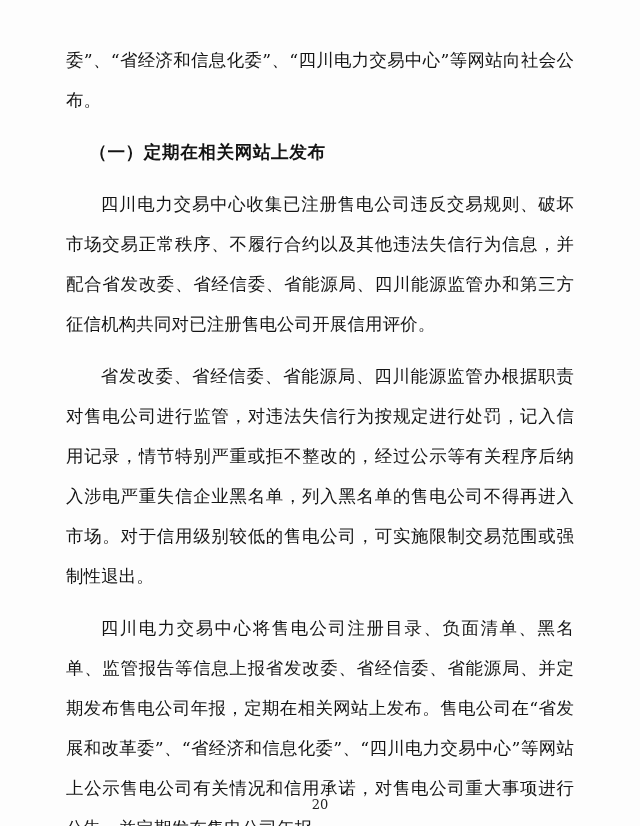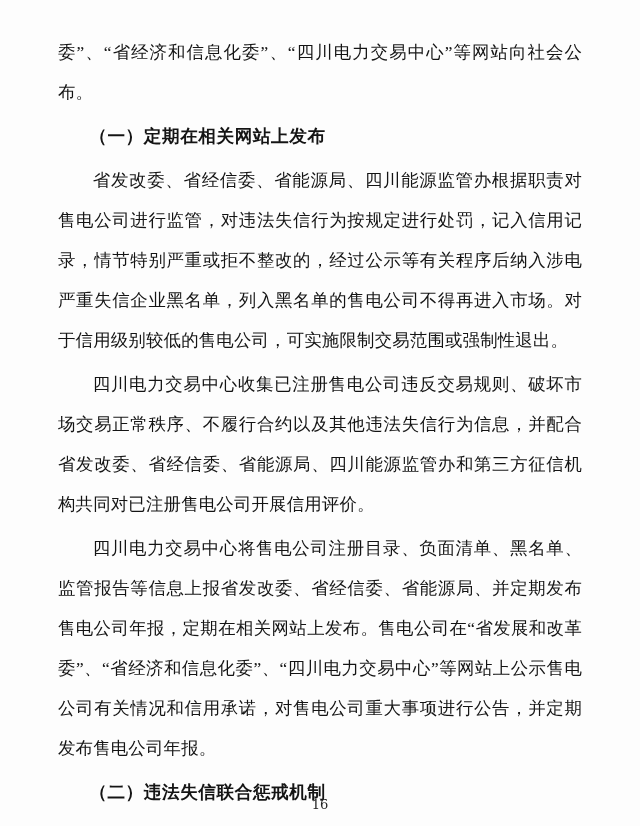--- a/index.html
+++ b/index.html
@@ -25,23 +25,22 @@
   }
   .doc-body {
     font-size: 17.4px;
     line-height: 40px;
     letter-spacing: 0.2px;
     text-align: justify;
     text-justify: inter-ideograph;
     color: #141414;
   }
   .para {
-    margin: 4px;
+    margin: 12px;
     text-indent: 2em;
-    font-family: Liberation Serif, serif;
   }
   .para.noindent {
     text-indent: 0;
   }
   .heading {
     margin: 0;
     text-indent: 2em;
     font-weight: bold;
     letter-spacing: 1px;
     font-size: 18px;
@@ -68,24 +67,24 @@
 <body>
 
 <div class="page">
   <div class="doc-body">
 
     <p class="para noindent">委”、“省经济和信息化委”、“四川电力交易中心”等网站向社会公布。</p>
 
 
     <h3 class="subheading">（一）定期在相关网站上发布</h3>
 
+    <p class="para">四川电力交易中心收集已注册售电公司违反交易规则、破坏市场交易正常秩序、不履行合约以及其他违法失信行为信息，并配合省发改委、省经信委、省能源局、四川能源监管办和第三方征信机构共同对已注册售电公司开展信用评价。</p>
+
     <p class="para">省发改委、省经信委、省能源局、四川能源监管办根据职责对售电公司进行监管，对违法失信行为按规定进行处罚，记入信用记录，情节特别严重或拒不整改的，经过公示等有关程序后纳入涉电严重失信企业黑名单，列入黑名单的售电公司不得再进入市场。对于信用级别较低的售电公司，可实施限制交易范围或强制性退出。</p>
-
-    <p class="para">四川电力交易中心收集已注册售电公司违反交易规则、破坏市场交易正常秩序、不履行合约以及其他违法失信行为信息，并配合省发改委、省经信委、省能源局、四川能源监管办和第三方征信机构共同对已注册售电公司开展信用评价。</p>
 
     <p class="para">四川电力交易中心将售电公司注册目录、负面清单、黑名单、监管报告等信息上报省发改委、省经信委、省能源局、并定期发布售电公司年报，定期在相关网站上发布。售电公司在“省发展和改革委”、“省经济和信息化委”、“四川电力交易中心”等网站上公示售电公司有关情况和信用承诺，对售电公司重大事项进行公告，并定期发布售电公司年报。</p>
 
     <h3 class="subheading">（二）违法失信联合惩戒机制</h3>
 
   </div>
 
-  <div class="page-number">16</div>
+  <div class="page-number">20</div>
 </div>
 
 </body></html>

